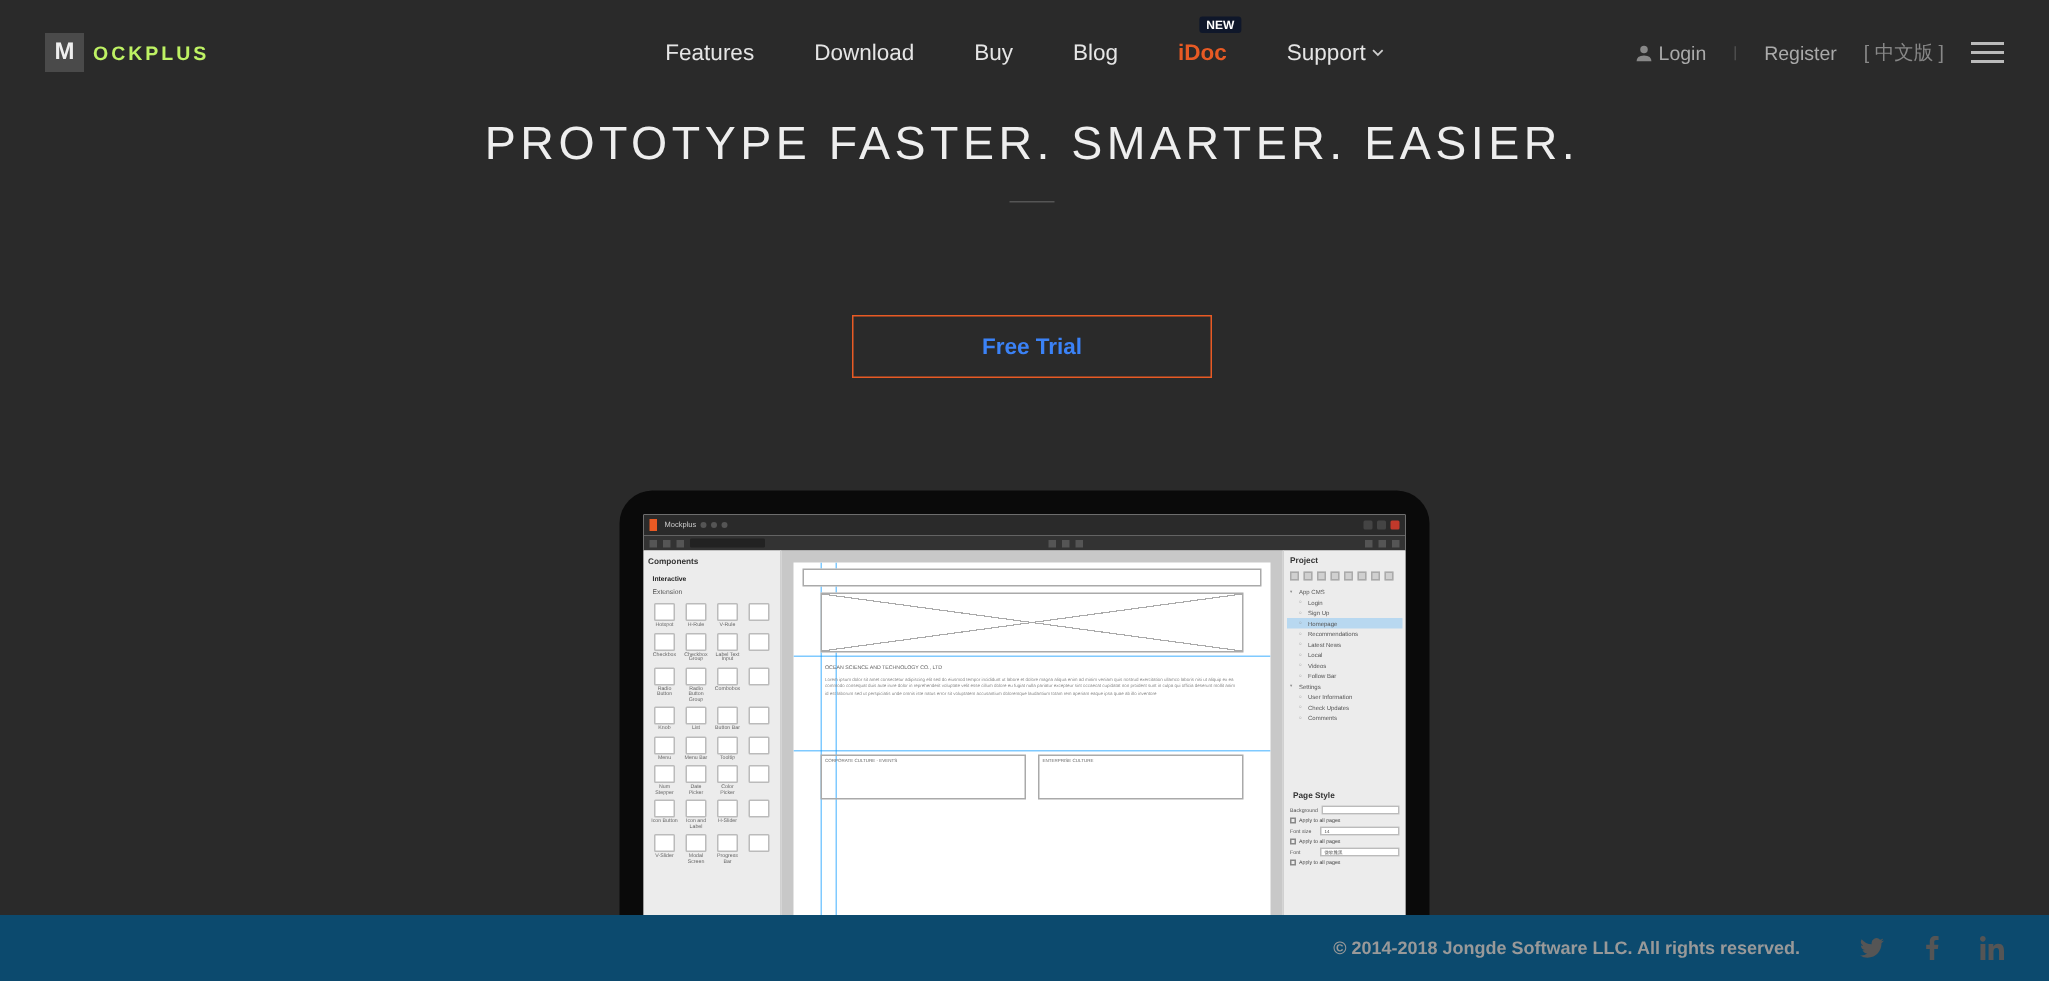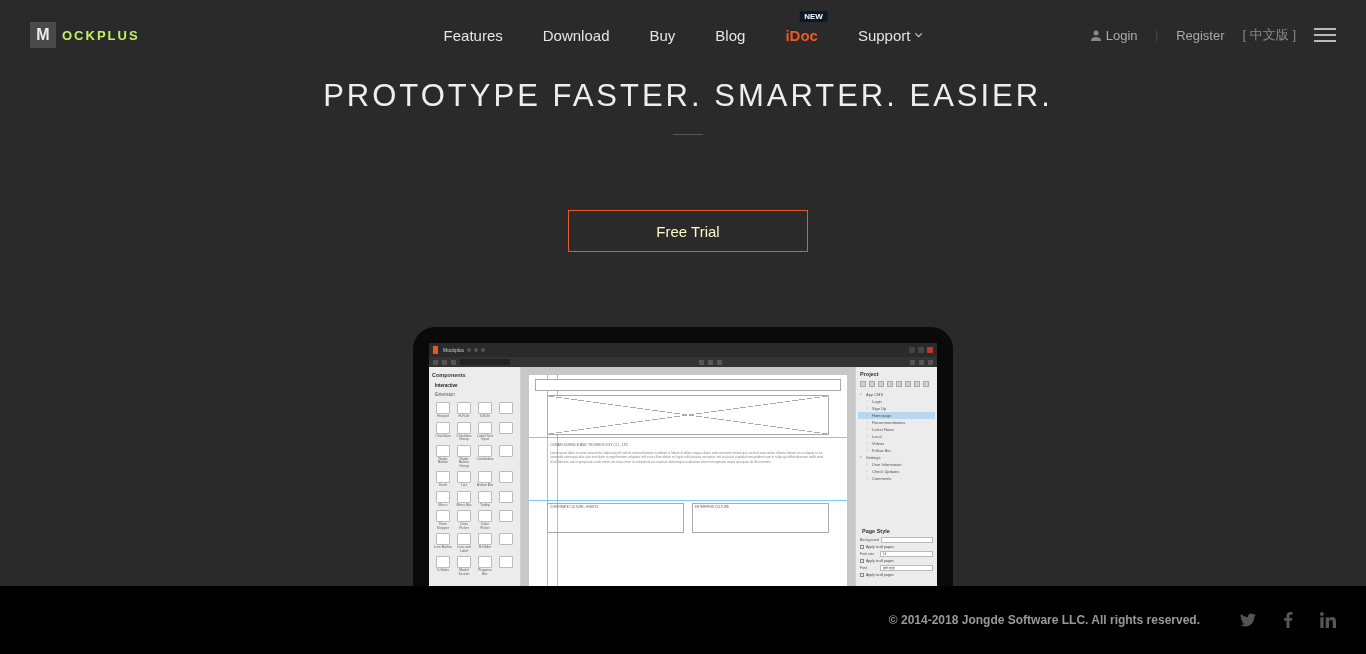--- a/index.html
+++ b/index.html
@@ -140,23 +140,23 @@
   width: 240px;
   height: 42px;
   display: flex;
   align-items: center;
   justify-content: center;
   font-size: 15px;
   cursor: pointer;
 }
 .btn-outline {
   border: 1px solid #e85a24;
-  color: #fef9c3;
+  color: #3b82f6;
   background: transparent;
-  font-weight: 400;
+  font-weight: 700;
 }
 .btn-solid {
   background: #d94f1a;
   color: #fff;
 }
 .device-wrap {
   display: flex;
   justify-content: center;
   margin-top: 75px;
 }
@@ -456,22 +456,22 @@
   width: 4px;
   height: 4px;
   border: 1px solid #888;
   flex: 0 0 auto;
 }
 .footer {
   position: absolute;
   bottom: 0;
   left: 0;
   right: 0;
-  height: 68px;
-  background: #000000;
+  height: 44px;
+  background: #0c4a6e;
   display: flex;
   align-items: center;
   padding: 0 30px;
 }
 .footer .copy {
   margin-left: auto;
   font-size: 12px;
   color: #999;
   font-weight: 600;
 }

